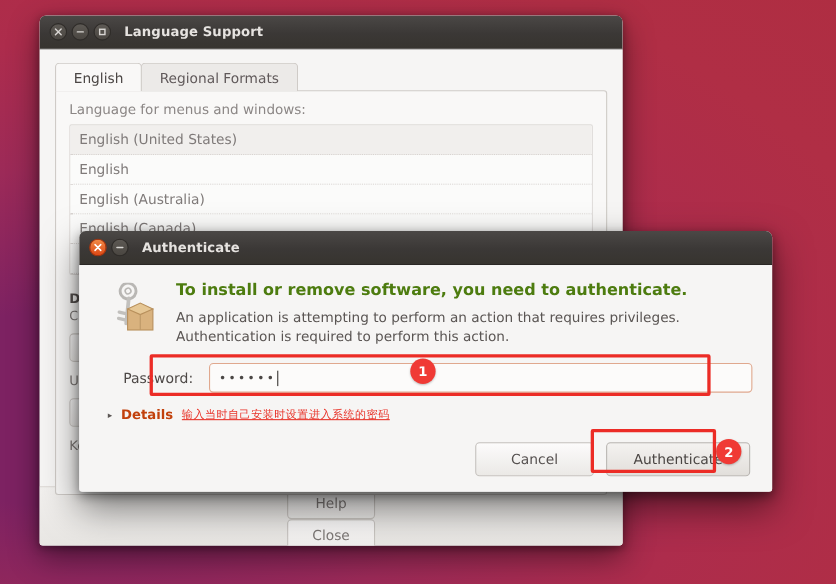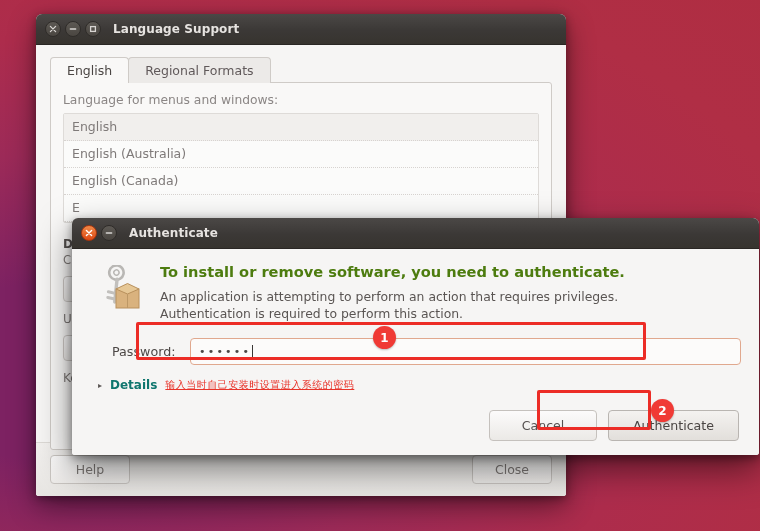--- a/index.html
+++ b/index.html
@@ -169,38 +169,39 @@
     left: 0;
     bottom: 0;
     width: 100%;
     height: 54px;
     background: linear-gradient(to bottom, #f2f0ee 0%, #e8e6e3 100%);
     border-top: 1px solid #dcd9d5;
     display: flex;
     align-items: center;
     justify-content: space-between;
     padding: 0 14px;
+    flex-direction: column;
   }
   .footer-btn {
     border: 1px solid #c9c5c1;
     border-radius: 4px;
     background: linear-gradient(to bottom, #fcfbfb 0%, #eeecea 100%);
     font-size: 12.5px;
     color: #7d7876;
     padding: 6px 22px;
     min-width: 80px;
     text-align: center;
   }
 
   
   #auth-dialog {
     position: absolute;
     left: 72px;
-    top: 218px;
-    width: 687px;
+    top: 210px;
+    width: 630px;
     border-radius: 6px 6px 3px 3px;
     box-shadow: 0 14px 34px rgba(0,0,0,0.5), 0 3px 10px rgba(0,0,0,0.4);
     overflow: hidden;
     background: #f6f5f4;
     z-index: 20;
   }
 
   .auth-body {
     background: #f6f5f4;
     padding: 14px 18px 14px 18px;
@@ -269,21 +270,21 @@
     display: flex;
     align-items: center;
     margin-top: 13px;
     padding-left: 8px;
     gap: 8px;
   }
   .details-arrow { font-size: 8px; color: #5b5654; }
   .details-label {
     font-size: 12px;
     font-weight: bold;
-    color: #0f766e;
+    color: #c2410c;
   }
   .cn-note {
     font-size: 10px;
     color: #e8342a;
     font-family: "DejaVu Sans", sans-serif;
     letter-spacing: 0.5px;
     text-decoration: underline;
   }
 
   .auth-actions {
@@ -363,20 +364,21 @@
 
       <div class="tabs">
         <div class="tab active">English</div>
         <div class="tab">Regional Formats</div>
       </div>
 
       <div class="tab-panel">
         <div class="panel-label">Language for menus and windows:</div>
 
         <div class="lang-list">
+          <div class="lang-item">English (United States)</div>
           <div class="lang-item">English</div>
           <div class="lang-item">English (Australia)</div>
           <div class="lang-item">English (Canada)</div>
           <div class="lang-item">E</div>
         </div>
 
         <div class="sub-block">
           <div class="sub-title">Dr</div>
           <div class="sub-desc">Ch</div>
           <div class="ghost-btn">A</div>

